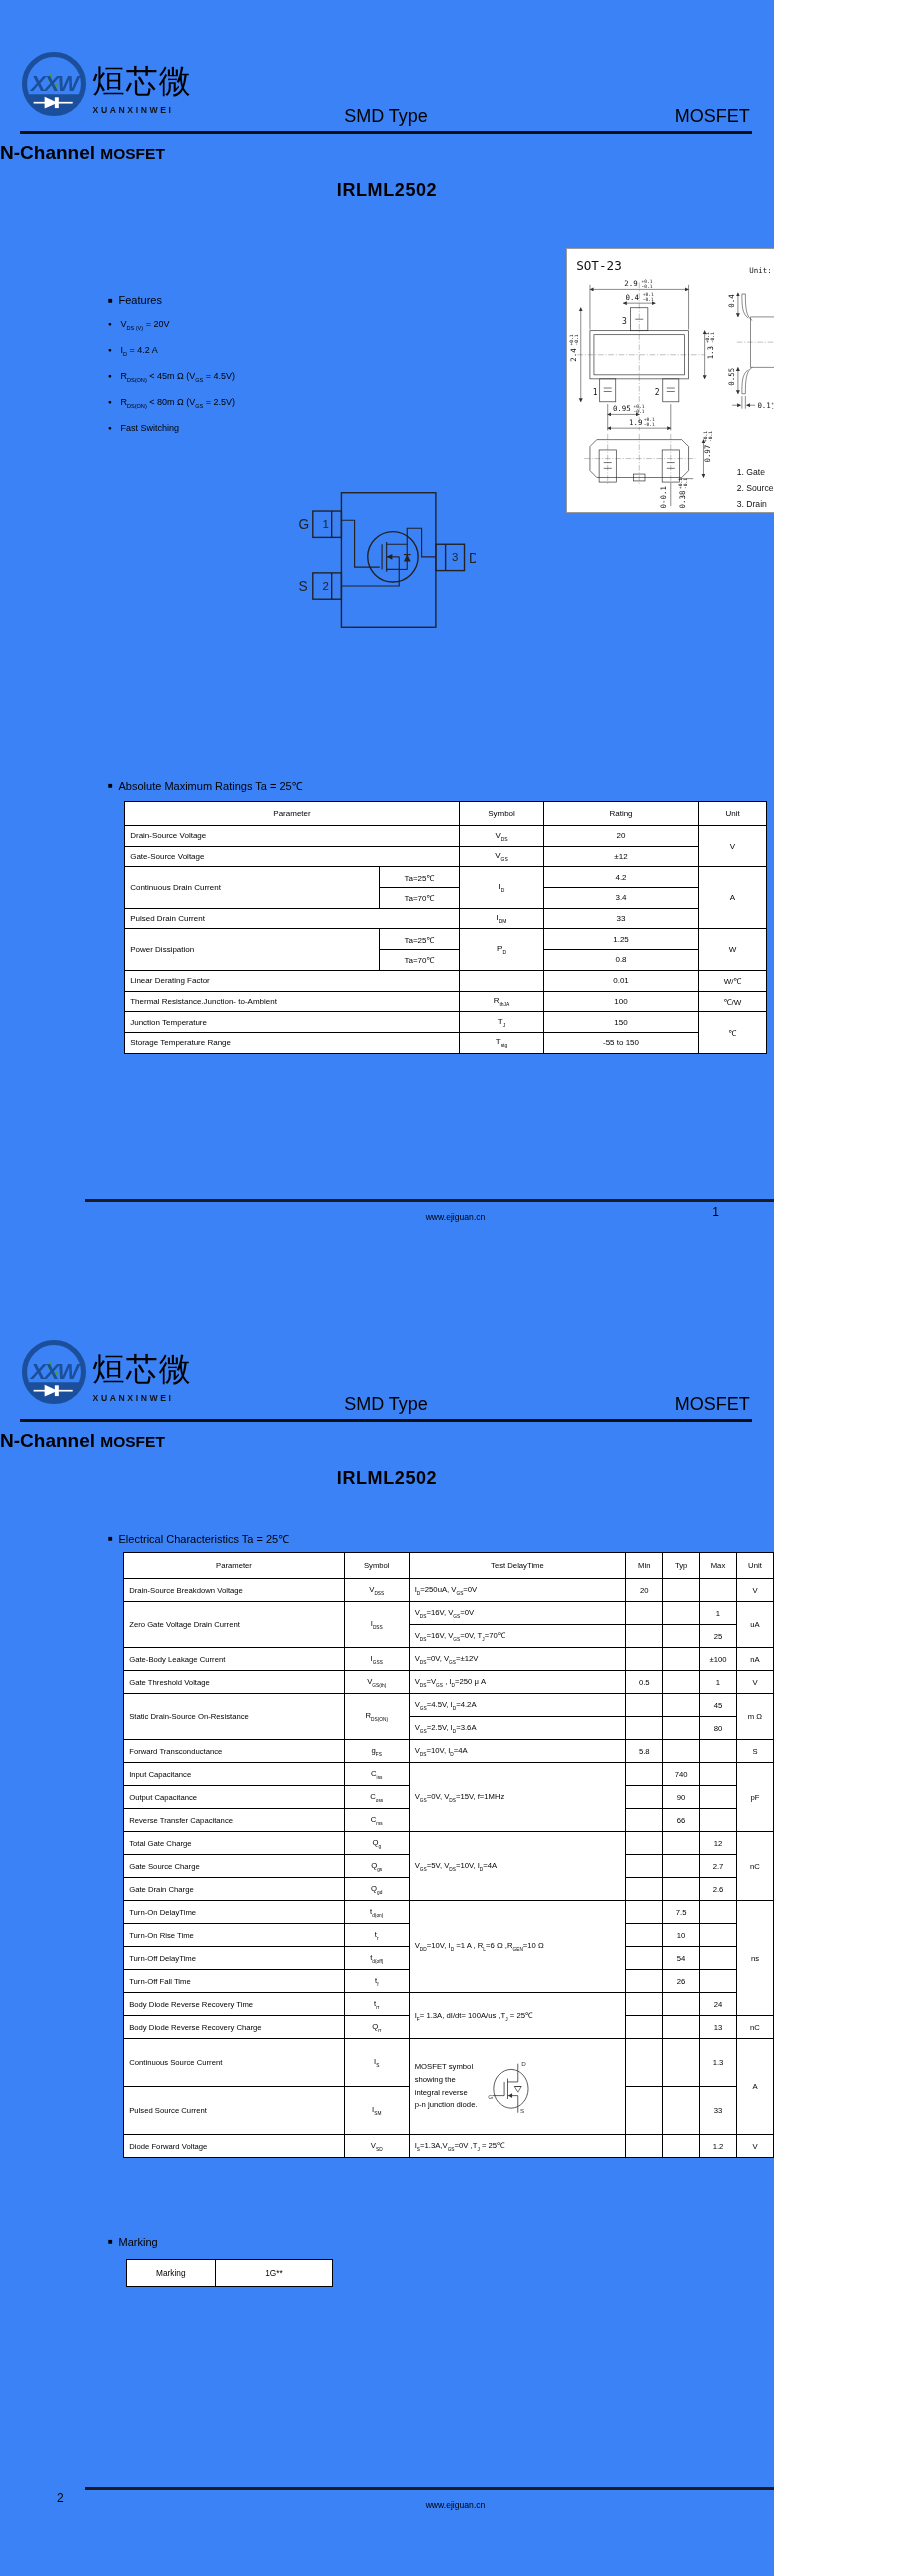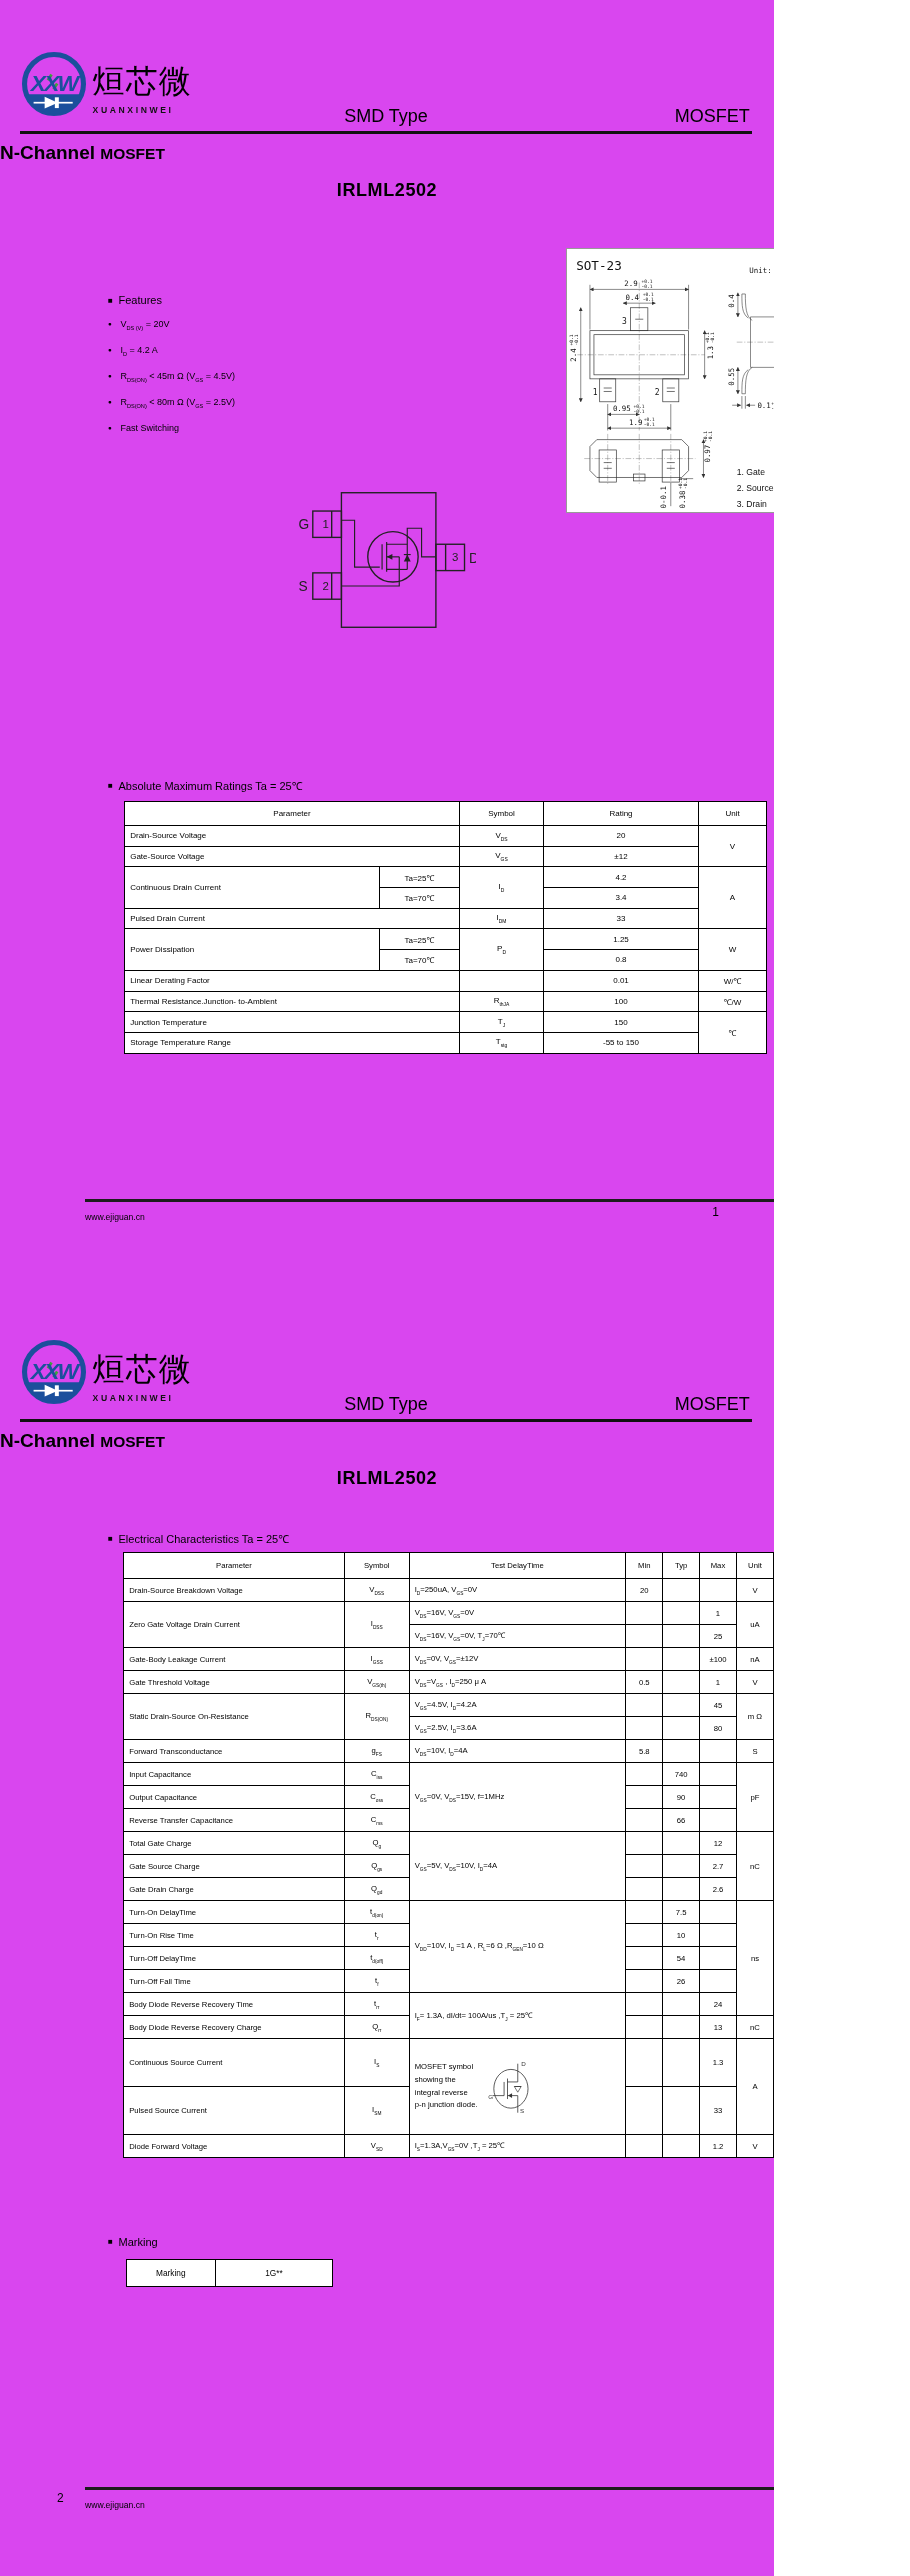--- a/index.html
+++ b/index.html
@@ -1,17 +1,17 @@
 <!DOCTYPE html>
 <html style="font-size:9.2px"><head>
 <meta charset="utf-8">
 <style>
   html,body{margin:0;padding:0;background:#fff;}
   .doc{width:910px;margin:0 auto;background:#fff;font-family:"Liberation Sans",sans-serif;color:#000;}
-  .page{position:relative;width:774px;height:1288px;background:#d946ef;overflow:hidden;}
+  .page{position:relative;width:774px;height:1288px;background:#3b82f6;overflow:hidden;}
 
   
   .hdr{position:absolute;left:20px;right:22px;top:50px;height:84px;}
   .logo{position:absolute;left:0;top:0;display:flex;align-items:flex-start;}
   .logo-mark{width:68px;height:68px;}
   .logo-right{margin-left:4.6px;padding-top:15px;}
   .cn{font-size:32px;font-weight:400;line-height:1;letter-spacing:1.1px;}
   .en{font-size:8.6px;letter-spacing:2.6px;color:#111;margin-top:8px;font-weight:600;}
   .hdr-center{position:absolute;left:50%;transform:translateX(-50%);bottom:6.9px;font-size:18px;}
   .hdr-right{position:absolute;right:2.3px;bottom:6.9px;font-size:18px;}
@@ -63,21 +63,21 @@
   .tbl-marking{left:126px;top:971px;border:1.7px solid #000;}
   .tbl-marking td{height:24px;font-size:8.3px;}
   sub{font-size:0.62em;}
 
   .note-wrap{display:flex;align-items:center;gap:9px;}
   .note-txt{font-size:7.7px;line-height:1.65;}
   .note-wrap svg text{font-family:"Liberation Sans",sans-serif;fill:#333;}
 
   
   .ft-rule{position:absolute;left:85px;width:741px;top:1199px;height:3.4px;background:#1c1c1c;}
-  .ft-url{position:absolute;left:85px;width:741px;top:1212px;font-size:8.6px;}
+  .ft-url{position:absolute;left:85px;width:741px;top:1212px;text-align:center;font-size:8.6px;}
   .ft-num-r{position:absolute;right:55px;top:1205px;font-size:12px;}
   .ft-num-l{position:absolute;left:57px;top:1203px;font-size:12px;}
 </style>
 </head>
 <body>
 
 <div class="doc">
 
   <section class="page">
 

